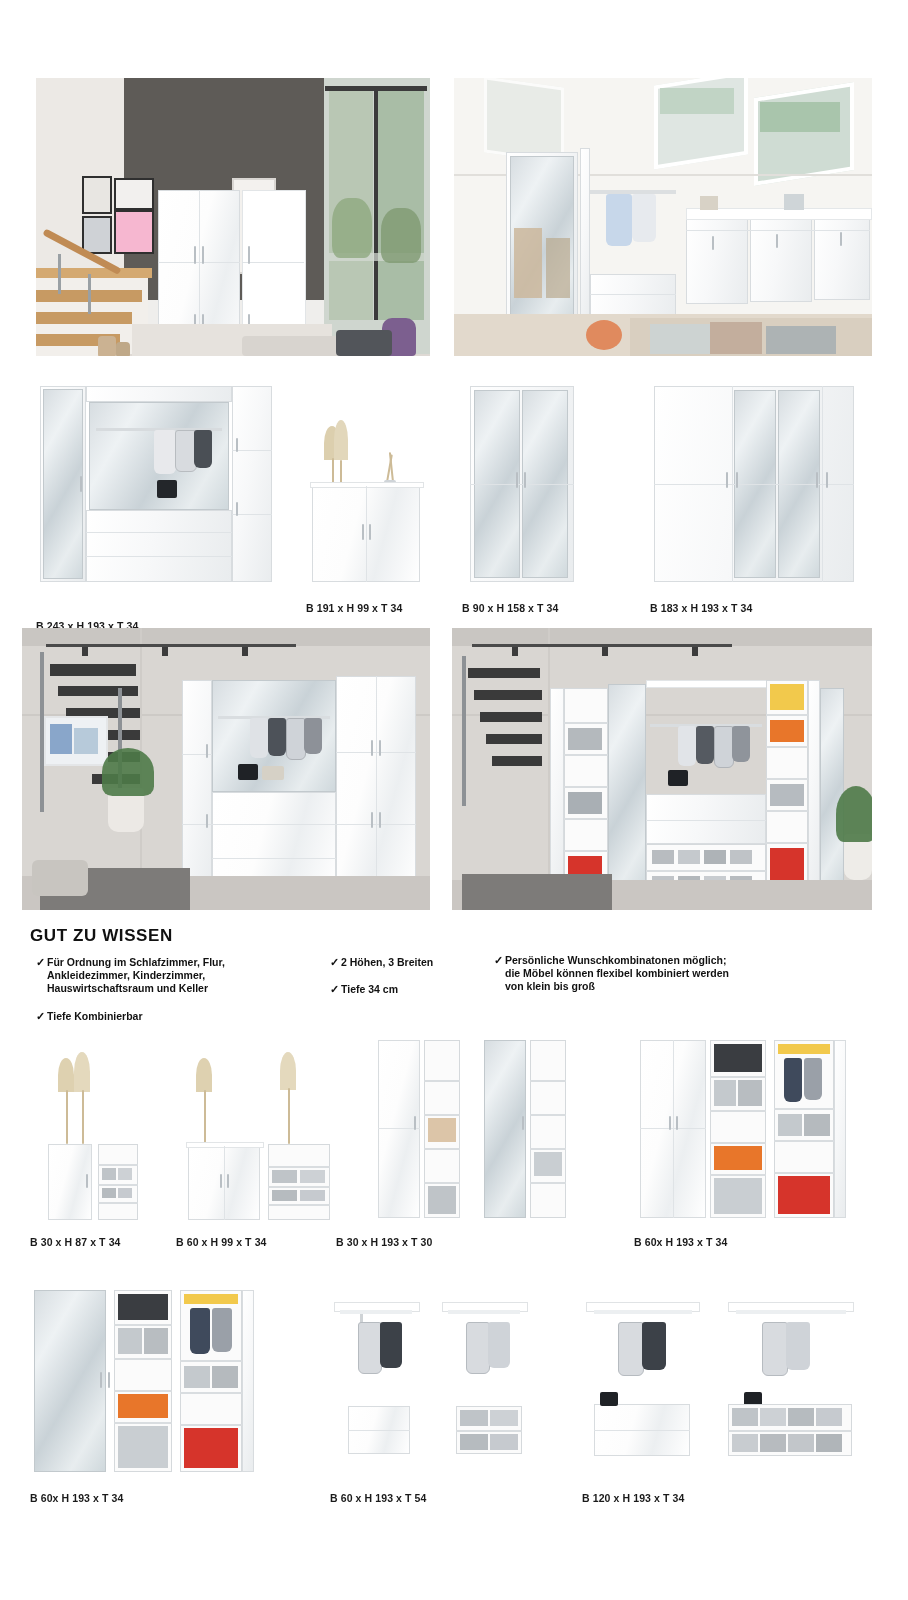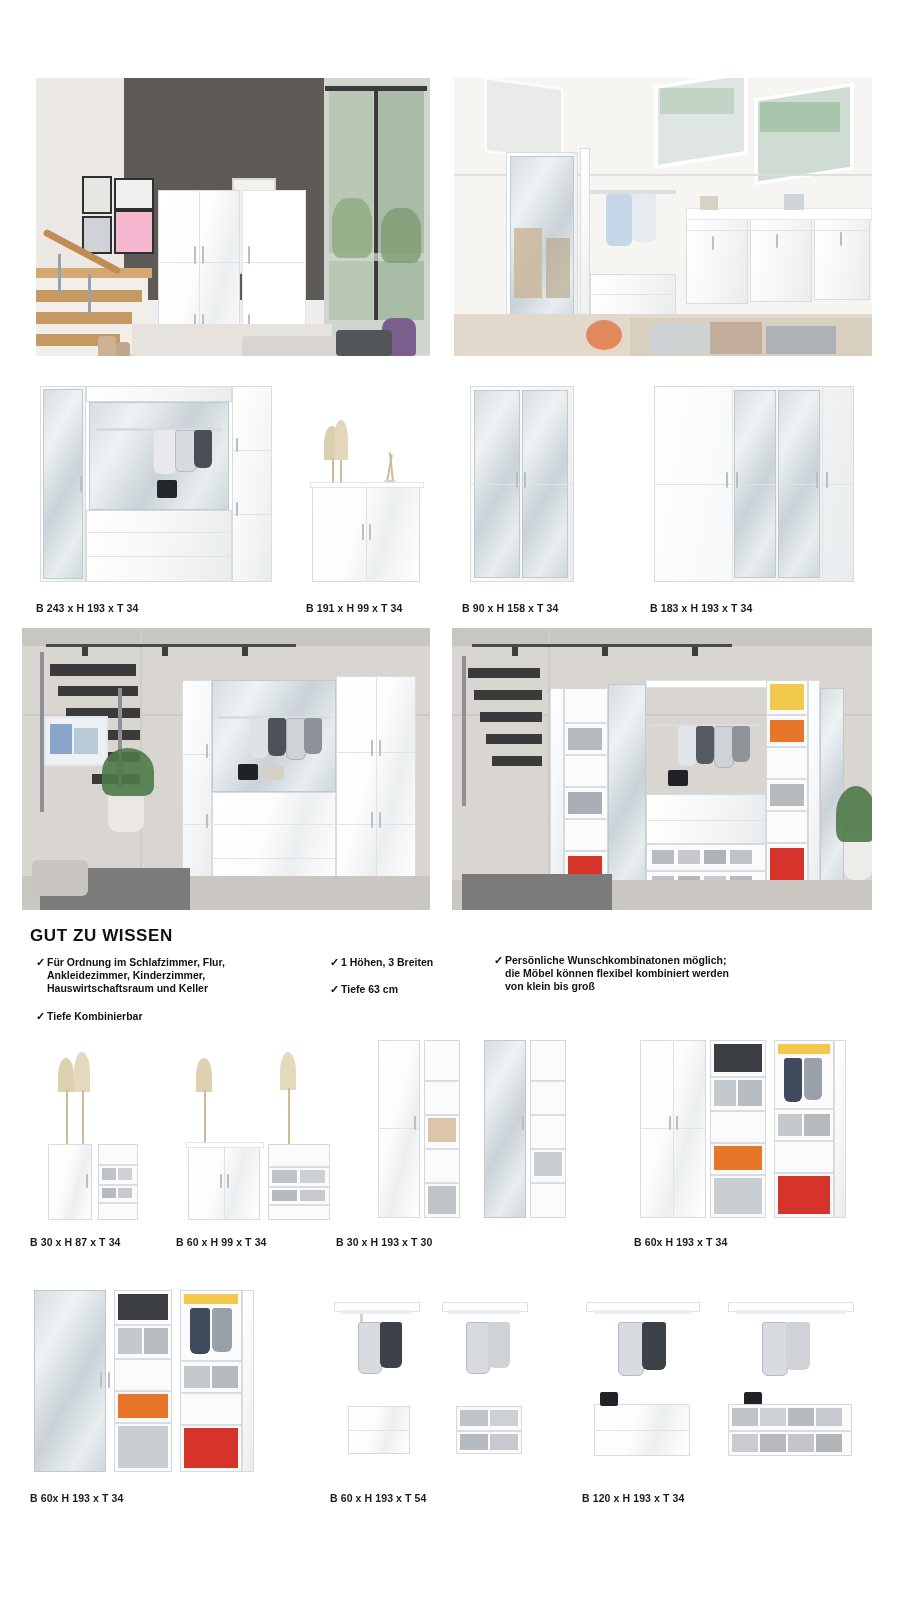--- a/index.html
+++ b/index.html
@@ -253,21 +253,21 @@
     <div class="cab" style="left:50px;top:130px;width:146px;height:72px;"></div>
     <div class="door-line" style="left:50px;top:152px;width:146px;height:1px;"></div>
     <div class="door-line" style="left:50px;top:176px;width:146px;height:1px;"></div>
 
     <div class="cab" style="left:196px;top:6px;width:40px;height:196px;"></div>
     <div class="door-line" style="left:196px;top:70px;width:40px;height:1px;"></div>
     <div class="door-line" style="left:196px;top:134px;width:40px;height:1px;"></div>
     <div class="handle" style="left:200px;top:58px;width:2px;height:14px;"></div>
     <div class="handle" style="left:200px;top:122px;width:2px;height:14px;"></div>
   </div>
-  <div class="caption" style="left:36px; top:602px;">B 243 x H 193 x T 34</div>
+  <div class="caption" style="left:36px; top:620px;">B 243 x H 193 x T 34</div>
 
   <div class="tile" style="left:300px; top:420px; width:130px; height:166px;">
 
     <div class="rect" style="left:24px;top:6px;width:16px;height:34px;background:#dccfae;border-radius:50% 50% 0 0;"></div>
     <div class="rect" style="left:34px;top:0px;width:14px;height:40px;background:#e2d7bb;border-radius:50% 50% 0 0;"></div>
     <div class="plant-stem" style="left:32px;top:38px;width:2px;height:26px;"></div>
     <div class="plant-stem" style="left:40px;top:40px;width:2px;height:24px;"></div>
 
     <div class="plant-stem" style="left:86px;top:34px;width:1.5px;height:28px;transform:rotate(10deg);"></div>
     <div class="plant-stem" style="left:92px;top:32px;width:1.5px;height:30px;transform:rotate(-6deg);"></div>
@@ -453,26 +453,26 @@
 Hauswirtschaftsraum und Keller</span>
   </div>
 
   <div class="bullet" style="left:36px; top:1010px; width:250px;">
     <span class="chk">✓</span>
     <span class="txt">Tiefe Kombinierbar</span>
   </div>
 
   <div class="bullet" style="left:330px; top:956px; width:170px;">
     <span class="chk">✓</span>
-    <span class="txt">1 Höhen, 3 Breiten</span>
+    <span class="txt">2 Höhen, 3 Breiten</span>
   </div>
 
   <div class="bullet" style="left:330px; top:983px; width:170px;">
     <span class="chk">✓</span>
-    <span class="txt">Tiefe 63 cm</span>
+    <span class="txt">Tiefe 34 cm</span>
   </div>
 
   <div class="bullet" style="left:494px; top:954px; width:330px;">
     <span class="chk">✓</span>
     <span class="txt" style="white-space:pre-line;">Persönliche Wunschkombinatonen möglich;
 die Möbel können flexibel kombiniert werden
 von klein bis groß</span>
   </div>
 
   <div class="tile" style="left:30px; top:1052px; width:140px; height:170px;">

